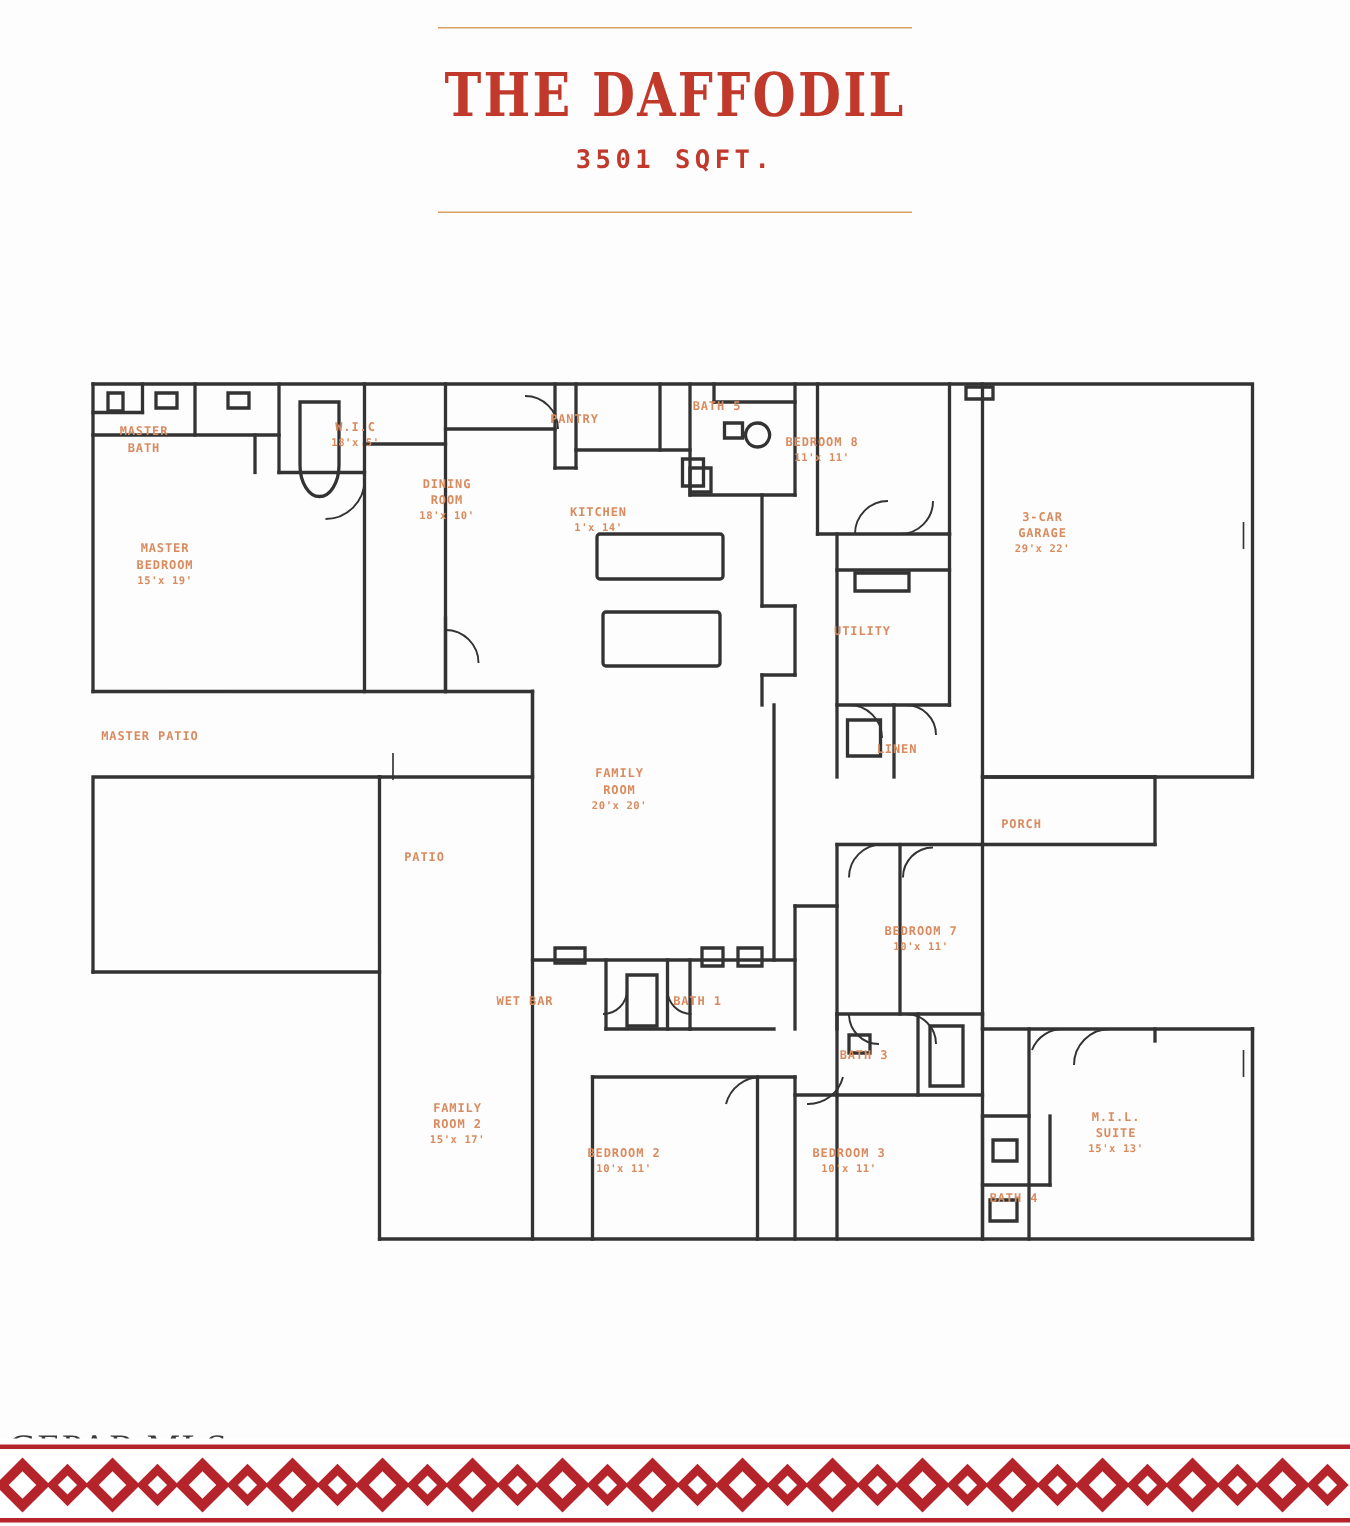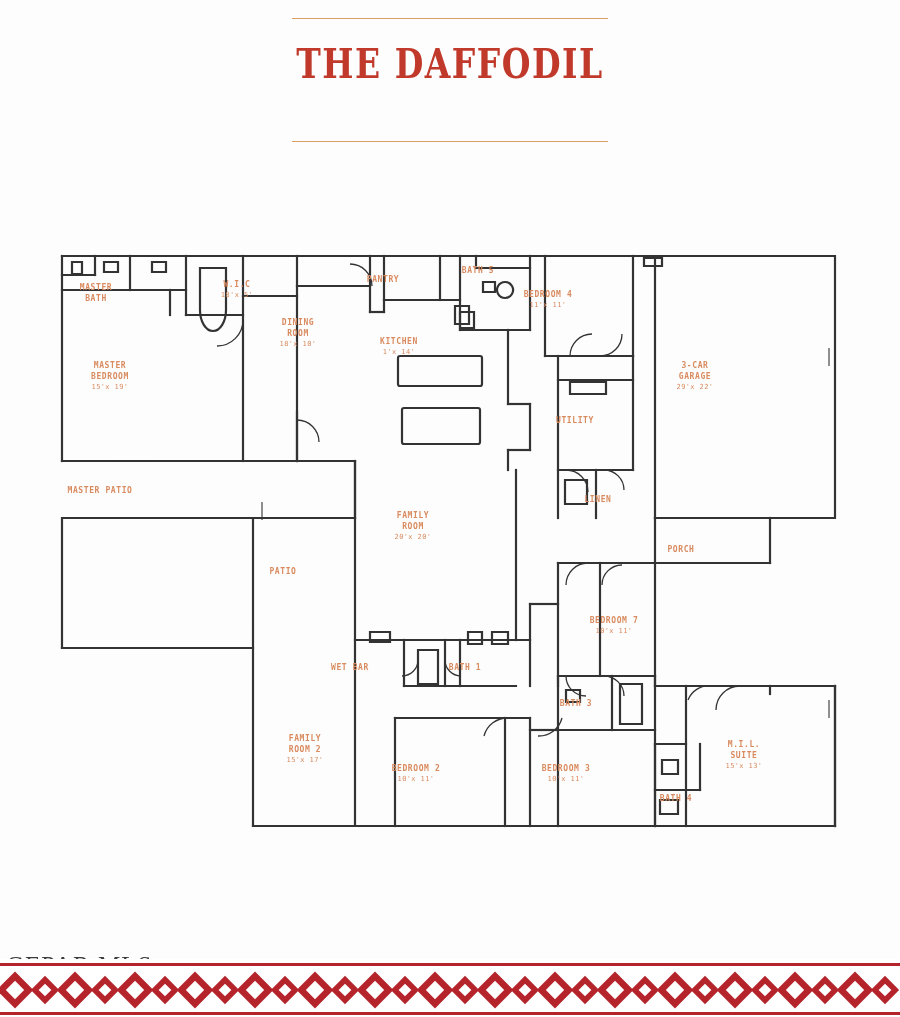--- a/index.html
+++ b/index.html
@@ -73,21 +73,21 @@
     text-align: center;
     color: #d98b5f;
     font-family: "DejaVu Sans Mono", monospace;
     font-weight: bold;
     letter-spacing: 0.6px;
     line-height: 1.35;
     white-space: pre-line;
   }
   .rlabel .dim {
     display: block;
-    font-weight: normal;
+    font-weight: bold;
     font-size: 7px;
     letter-spacing: 0.4px;
   }
 
   .note {
     position: absolute;
     top: 936px;
     left: 0;
     width: 900px;
     text-align: center;
@@ -161,20 +161,21 @@
   .dmd.alt::before { width: 20px; height: 20px; }
   .dmd.alt::after  { width: 9px;  height: 9px;  }
 </style>
 </head>
 <body>
 
 <div id="page">
 
   <div class="hdr-rule top"></div>
   <div class="plan-title">THE DAFFODIL</div>
+  <div class="plan-sqft">3501 SQFT.</div>
   <div class="hdr-rule bot"></div>
 
   <svg id="plan" viewBox="0 0 900 1017">
     <g fill="none" stroke="#333" stroke-width="2.2" stroke-linecap="square">
 
       <path d="M62 256 H835 V518 H655 V563"></path>
       <path d="M62 256 V461"></path>
       <path d="M62 461 H355"></path>
       <path d="M355 461 V826"></path>
       <path d="M253 518 H62 V648"></path>
@@ -320,22 +321,22 @@
       <line x1="829" y1="700" x2="829" y2="718"></line>
     </g>
   </svg>
 
   <div id="labels">
       <div class="rlabel" style="left: 61px; top: 283px; width: 70px; font-size: 8px;"><span>MASTER
 BATH</span></div>
       <div class="rlabel" style="left: 207px; top: 280px; width: 60px; font-size: 8px;"><span>W.I.C</span><span class="dim">18'x 5'</span></div>
       <div class="rlabel" style="left: 354px; top: 275px; width: 58px; font-size: 8px;"><span>PANTRY</span></div>
       <div class="rlabel" style="left: 452px; top: 266px; width: 52px; font-size: 8px;"><span>BATH 5</span></div>
-      <div class="rlabel" style="left: 510px; top: 290px; width: 76px; font-size: 8px;"><span>BEDROOM 4</span><span class="dim">11'x 11'</span></div>
-      <div class="rlabel" style="left: 659px; top: 361px; width: 72px; font-size: 8px;"><span>3-CAR
+      <div class="rlabel" style="left: 510px; top: 290px; width: 76px; font-size: 8px;"><span>BEDROOM 8</span><span class="dim">11'x 11'</span></div>
+      <div class="rlabel" style="left: 659px; top: 340px; width: 72px; font-size: 8px;"><span>3-CAR
 GARAGE</span><span class="dim">29'x 22'</span></div>
       <div class="rlabel" style="left: 269px; top: 318px; width: 58px; font-size: 8px;"><span>DINING
 ROOM</span><span class="dim">18'x 10'</span></div>
       <div class="rlabel" style="left: 362px; top: 337px; width: 74px; font-size: 8px;"><span>KITCHEN</span><span class="dim">1'x 14'</span></div>
       <div class="rlabel" style="left: 74px; top: 361px; width: 72px; font-size: 8px;"><span>MASTER
 BEDROOM</span><span class="dim">15'x 19'</span></div>
       <div class="rlabel" style="left: 549px; top: 416px; width: 52px; font-size: 8px;"><span>UTILITY</span></div>
       <div class="rlabel" style="left: 57px; top: 486px; width: 86px; font-size: 8px;"><span>MASTER PATIO</span></div>
       <div class="rlabel" style="left: 577px; top: 495px; width: 42px; font-size: 8px;"><span>LINEN</span></div>
       <div class="rlabel" style="left: 385px; top: 511px; width: 56px; font-size: 8px;"><span>FAMILY

